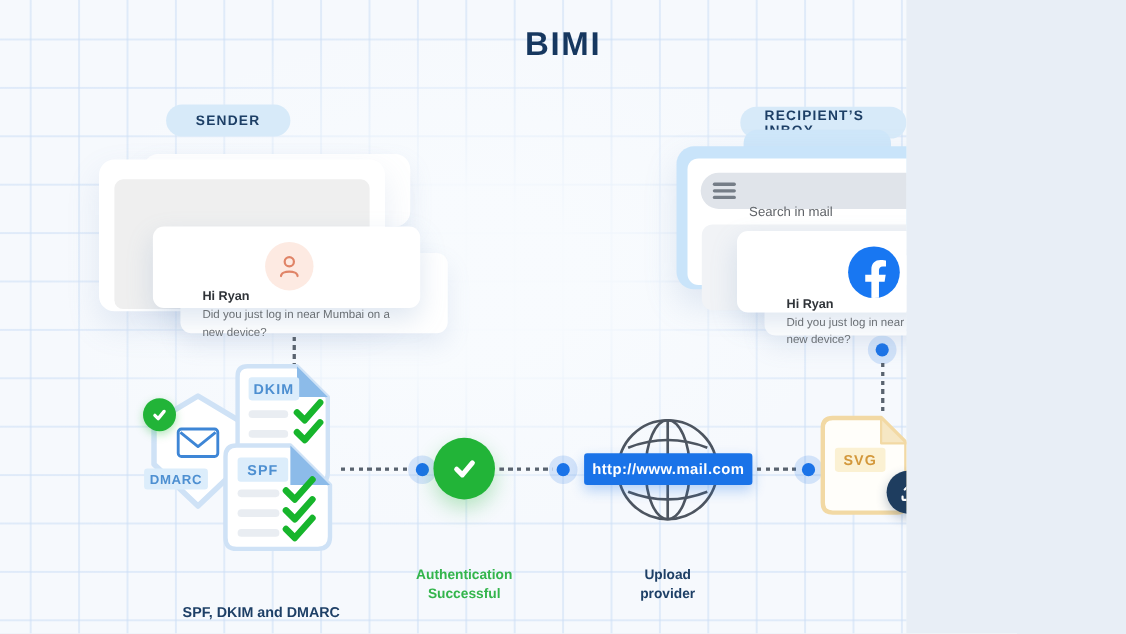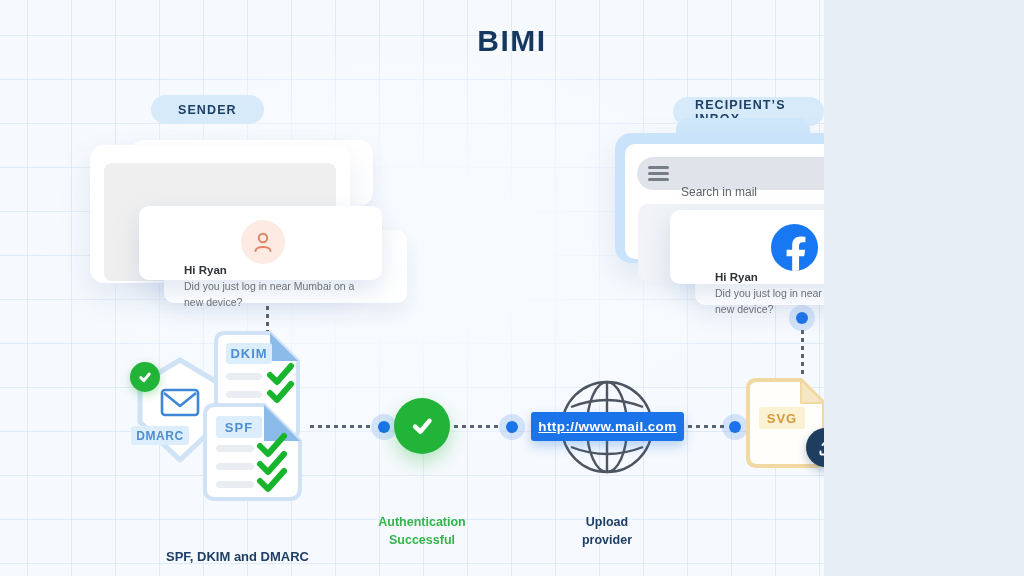--- a/index.html
+++ b/index.html
@@ -45,21 +45,21 @@
   .searchtxt{ font-size:12px; color:#5f6368; margin-left:12px; flex:1;margin-top:36px; }
   .avatar{ width:26px; height:26px; border-radius:50%; background:#c2cdd6; overflow:hidden; }
   .avatar .head{ width:11px; height:11px; border-radius:50%; background:#a8775a; margin:4px auto 0; }
   .avatar .body{ width:20px; height:12px; border-radius:10px 10px 0 0; background:#f2f5f7; margin:1px auto 0; }
   .fb{ width:47px; height:47px; border-radius:50%; background:#1877f2; overflow:hidden; position:relative; flex:0 0 47px;}
   .fb svg{ position:absolute; left:14px; top:10px; }
   .peach{ width:44px; height:44px; border-radius:50%; background:#fdeae2;
     display:flex; align-items:center; justify-content:center; flex:0 0 44px; }
   .banner{ background:#1a73e8; border-radius:3px; display:flex; align-items:center; justify-content:center;
     color:#fff; font-size:13.5px; font-weight:700; letter-spacing:.4px;
-    box-shadow:0 5px 12px rgba(26,115,232,.3);text-decoration:underline; }
+    box-shadow:0 5px 12px rgba(26,115,232,.3); }
   .upload-btn{ width:39px; height:39px; border-radius:50%; background:#1e3d5f;
     display:flex; align-items:center; justify-content:center; box-shadow:0 4px 10px rgba(30,61,95,.3); }
 </style>
 </head>
 <body>
 
 <div class="scene">
   <div class="grid-fade"></div>
 
   <div class="abs title">BIMI</div>

